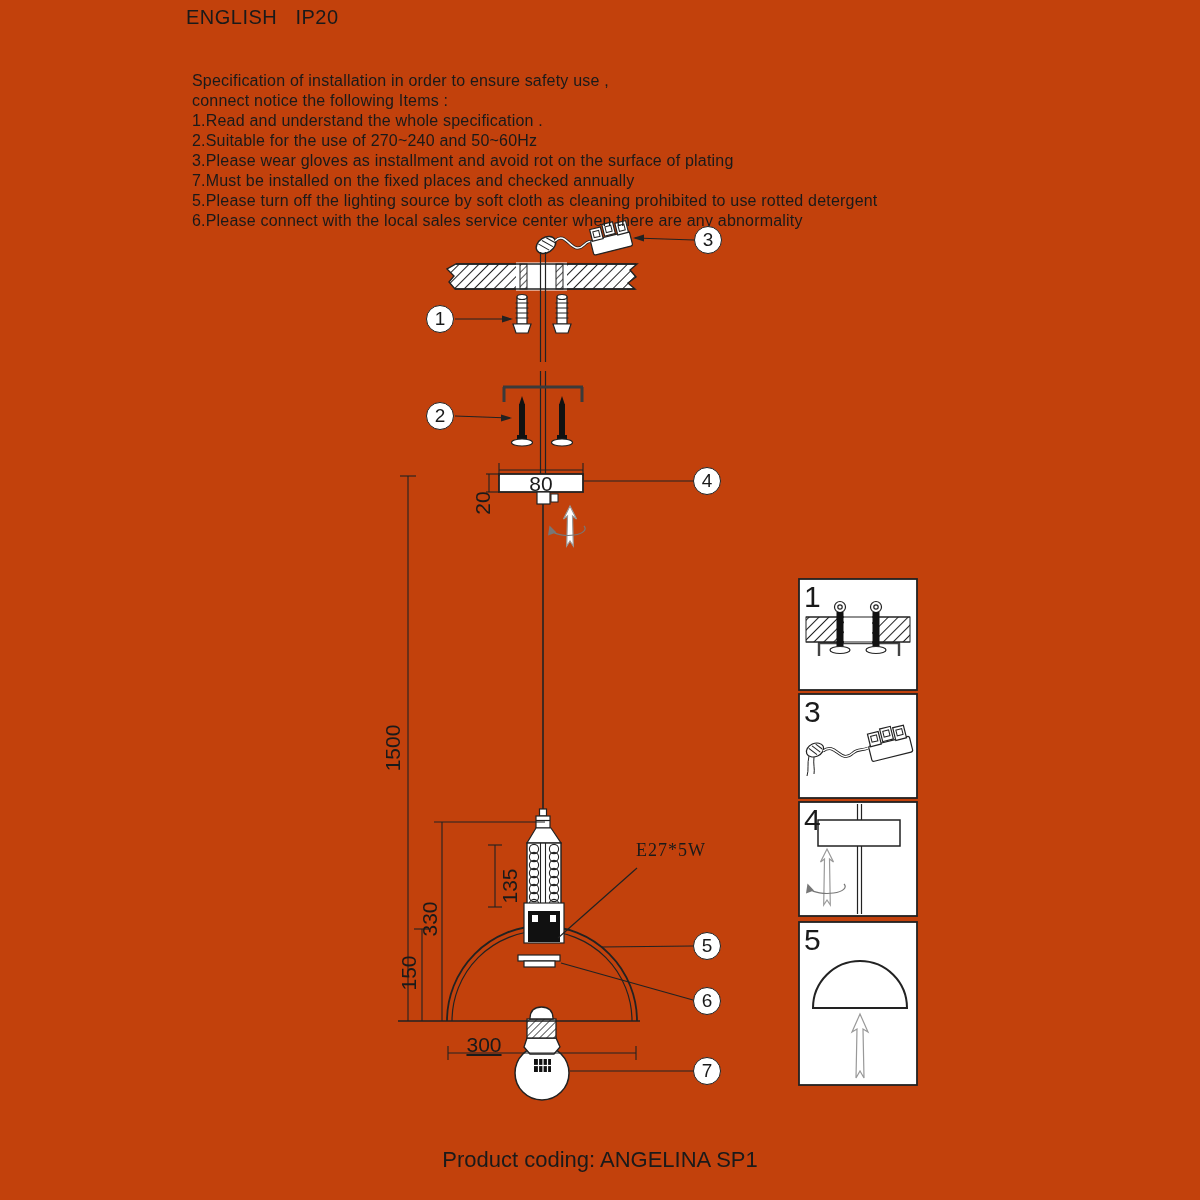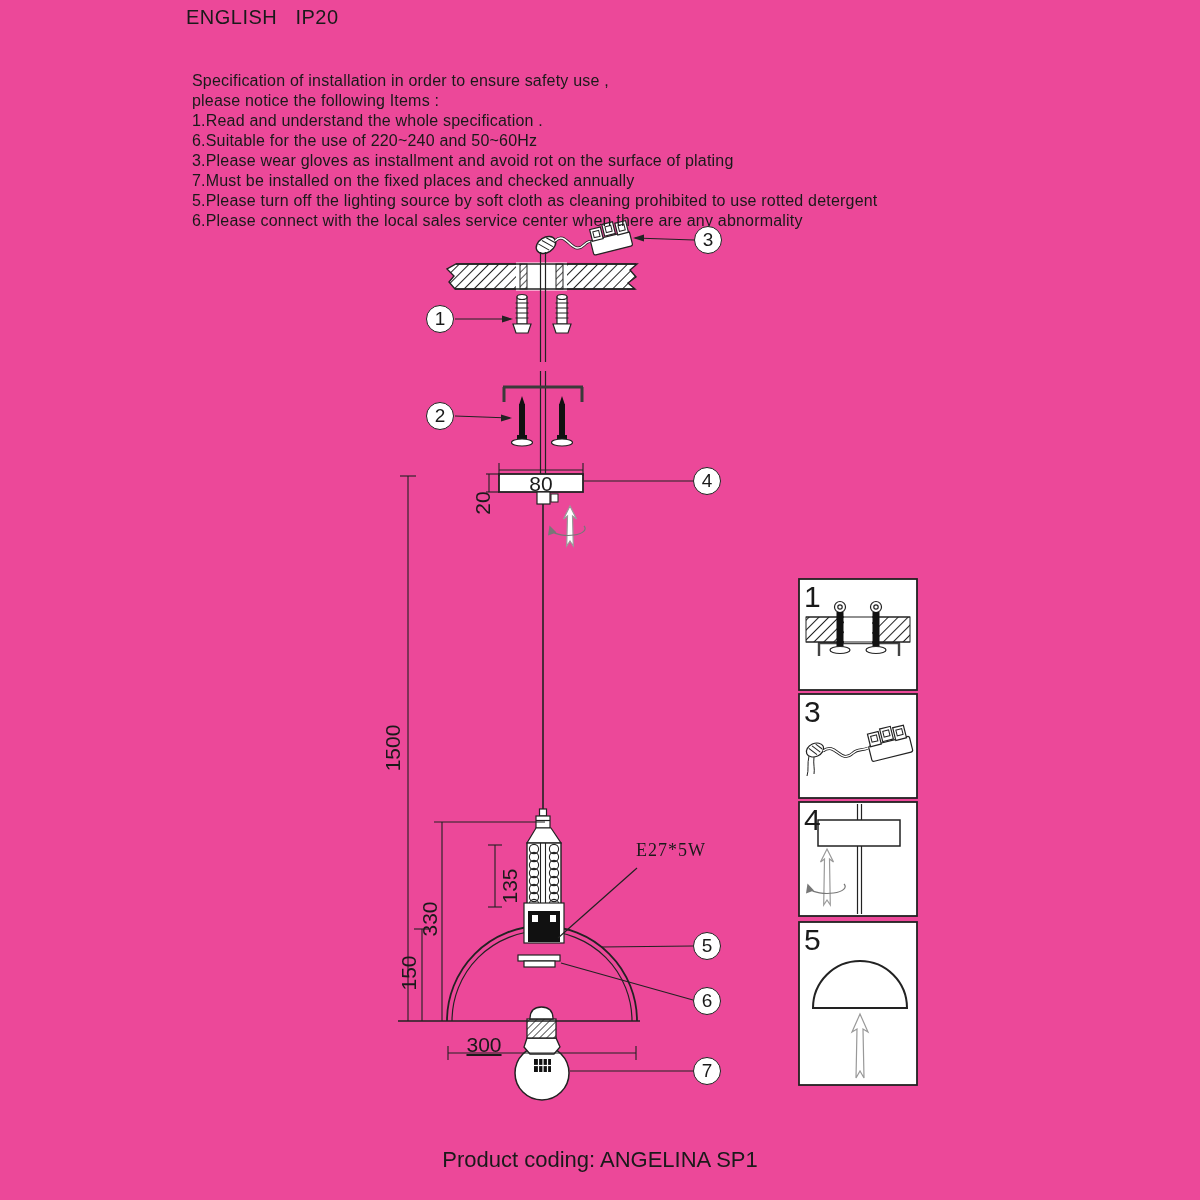--- a/index.html
+++ b/index.html
@@ -1,16 +1,16 @@
 <!DOCTYPE html>
 <html><head>
 <meta charset="utf-8">
 <style>
   html,body{margin:0;padding:0;background:#fff;}
-  .page{position:relative;width:1200px;height:1200px;background:#ec4899;overflow:hidden;
+  .page{position:relative;width:1200px;height:1200px;background:#c2410c;overflow:hidden;
         font-family:"Liberation Sans",sans-serif;color:#1a1a1a;}
   svg{position:absolute;left:0;top:0;}
   .hdr{position:absolute;left:186px;top:6px;font-size:20px;letter-spacing:.5px;white-space:pre;}
   .spec{position:absolute;left:192px;top:40px;font-size:16px;line-height:20px;letter-spacing:.2px;margin-top:31px;}
   .dim{position:absolute;font-size:21px;white-space:nowrap;transform:translate(-50%,-50%);}
   .dim.rot{transform:translate(-50%,-50%) rotate(-90deg);}
   .e27{position:absolute;left:636px;top:840px;font-size:18px;letter-spacing:1px;
        font-family:"Liberation Serif",serif;}
   .callout{position:absolute;box-sizing:border-box;width:28px;height:28px;border:1.7px solid #222;
            border-radius:50%;text-align:center;line-height:25px;font-size:19px;background:#fff;}
@@ -277,23 +277,23 @@
       <polygon points="860,1014 868,1032 863,1029 864,1078 860,1071 856,1078 857,1029 852,1032" fill="#fff" stroke="#999" stroke-width="1.2"></polygon>
     </g>
 
   </g>
 </svg>
 
 <div class="hdr">ENGLISH   IP20</div>
 
 <div class="spec">
   <div>Specification of installation in order to ensure safety use ,</div>
-  <div>please notice the following Items :</div>
+  <div>connect notice the following Items :</div>
   <div>1.Read and understand the whole specification .</div>
-  <div>6.Suitable for the use of 220~240 and 50~60Hz</div>
+  <div>2.Suitable for the use of 270~240 and 50~60Hz</div>
   <div>3.Please wear gloves as installment and avoid rot on the surface of plating</div>
   <div>7.Must be installed on the fixed places and checked annually</div>
   <div>5.Please turn off the lighting source by soft cloth as cleaning prohibited to use rotted detergent</div>
   <div>6.Please connect with the local sales service center when there are any abnormality</div>
 </div>
 
 <div class="dim" style="left:541px;top:484px;">80</div>
 <div class="dim rot" style="left:483px;top:503px;">20</div>
 <div class="dim rot" style="left:393px;top:748px;">1500</div>
 <div class="dim rot" style="left:510px;top:886px;">135</div>

